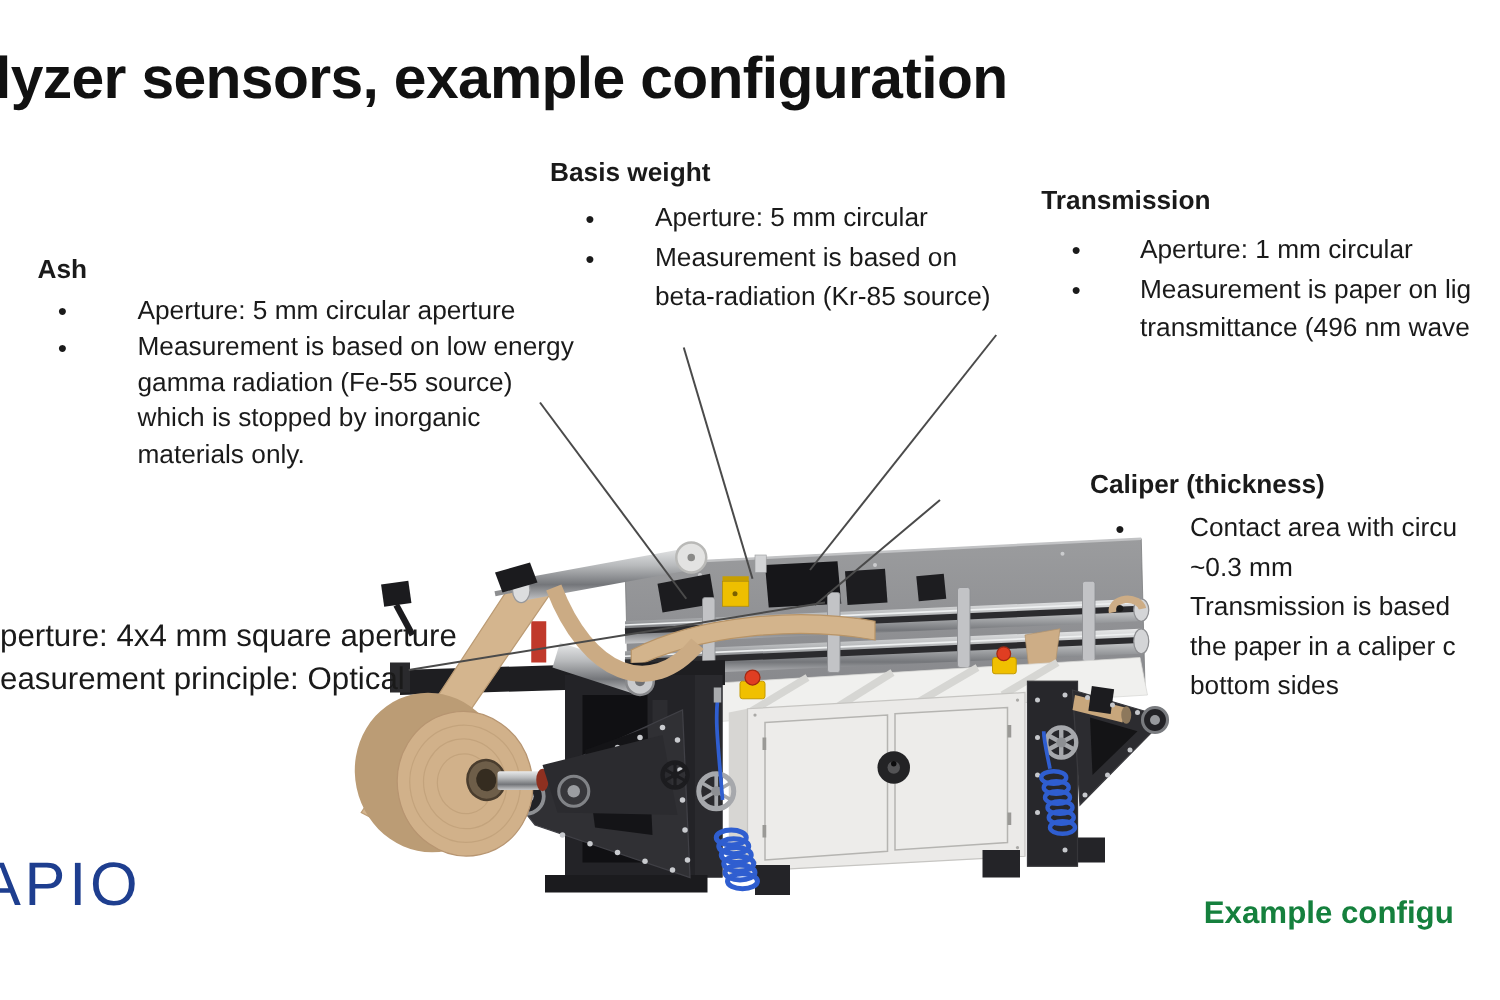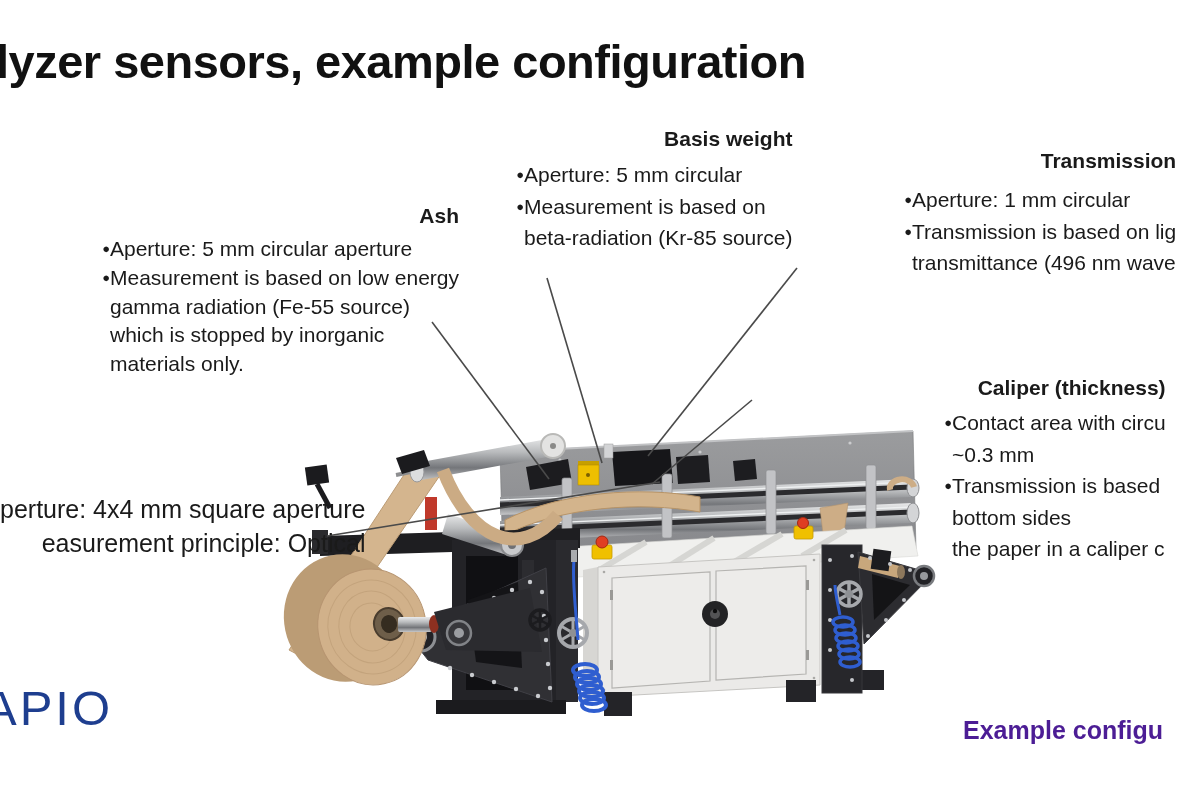--- a/index.html
+++ b/index.html
@@ -1,18 +1,18 @@
 <!DOCTYPE html>
 <html><head>
 <meta charset="utf-8">
 <style>
   html,body{margin:0;padding:0;background:#fff;}
   #slide{
     position:relative;width:1200px;height:800px;overflow:hidden;
-    background:#ffffff;font-family:"Liberation Sans", sans-serif;color:#1a1a1a;text-align:right;
+    background:#ffffff;font-family:"Liberation Sans", sans-serif;color:#1a1a1a;
   }
   #slide-title{
     position:absolute;left:-4px;top:34px;font-size:47px;font-weight:bold;
     letter-spacing:-0.5px;white-space:nowrap;color:#111;
   }
   .ann{position:absolute;font-size:21px;line-height:31.5px;white-space:nowrap;color:#1a1a1a;}
   .ann .head{font-weight:bold;line-height:26px;display:block;}
   .row{display:flex;}
   .dot{width:80px;padding-left:22px;box-sizing:border-box;font-size:13px;flex:none;}
   
@@ -31,21 +31,21 @@
   #ann-optical{left:0px;top:493px;line-height:33.5px;font-size:25px;}
   #machine-svg,#callout-svg{position:absolute;left:0;top:0;width:1200px;height:800px;}
   #machine-svg{z-index:1;}
   #callout-svg{z-index:2;pointer-events:none;}
   .textlayer{position:absolute;left:0;top:0;width:1200px;height:800px;z-index:3;}
   #logo{position:absolute;left:-16px;top:682px;color:#1e3e8f;}
   #logo .word{font-size:49px;letter-spacing:3px;line-height:52px;display:block;}
   #logo .sub{font-size:31px;letter-spacing:1.5px;line-height:34px;display:block;margin-left:18px;margin-top:-2px;}
   #footer-caption{
     position:absolute;left:963px;top:716px;font-size:25px;font-weight:bold;
-    color:#4c1d95;white-space:nowrap;
+    color:#15803d;white-space:nowrap;
   }
 </style>
 </head>
 <body>
 
 <div id="slide">
 
   <svg id="machine-svg" viewBox="0 0 1200 800" xmlns="http://www.w3.org/2000/svg">
     <defs>
       <linearGradient id="silverBeam" x1="0" y1="0" x2="0" y2="1">
@@ -341,21 +341,21 @@
     </div>
 
     <div class="ann" id="ann-trans">
       <span class="head">Transmission</span>
       <div class="row">
           <span class="dot">●</span>
           <span class="txt">Aperture: 1 mm circular</span>
         </div>
       <div class="row">
           <span class="dot">●</span>
-          <span class="txt">Transmission is based on lig</span>
+          <span class="txt">Measurement is paper on lig</span>
         </div>
       <div class="row">
           <span class="dot"></span>
           <span class="txt">transmittance (496 nm wave</span>
         </div>
     </div>
 
     <div class="ann" id="ann-caliper">
       <span class="head">Caliper (thickness)</span>
       <div class="row">
@@ -365,25 +365,25 @@
       <div class="row">
           <span class="dot"></span>
           <span class="txt">~0.3 mm</span>
         </div>
       <div class="row">
           <span class="dot">●</span>
           <span class="txt">Transmission is based</span>
         </div>
       <div class="row">
           <span class="dot"></span>
+          <span class="txt">the paper in a caliper c</span>
+        </div>
+      <div class="row">
+          <span class="dot"></span>
           <span class="txt">bottom sides</span>
-        </div>
-      <div class="row">
-          <span class="dot"></span>
-          <span class="txt">the paper in a caliper c</span>
         </div>
     </div>
 
     <div class="ann" id="ann-optical">
       <div>perture: 4x4 mm square aperture</div>
       <div>easurement principle: Optical</div>
     </div>
 
     <div id="logo">
       <span class="word">APIO</span>

